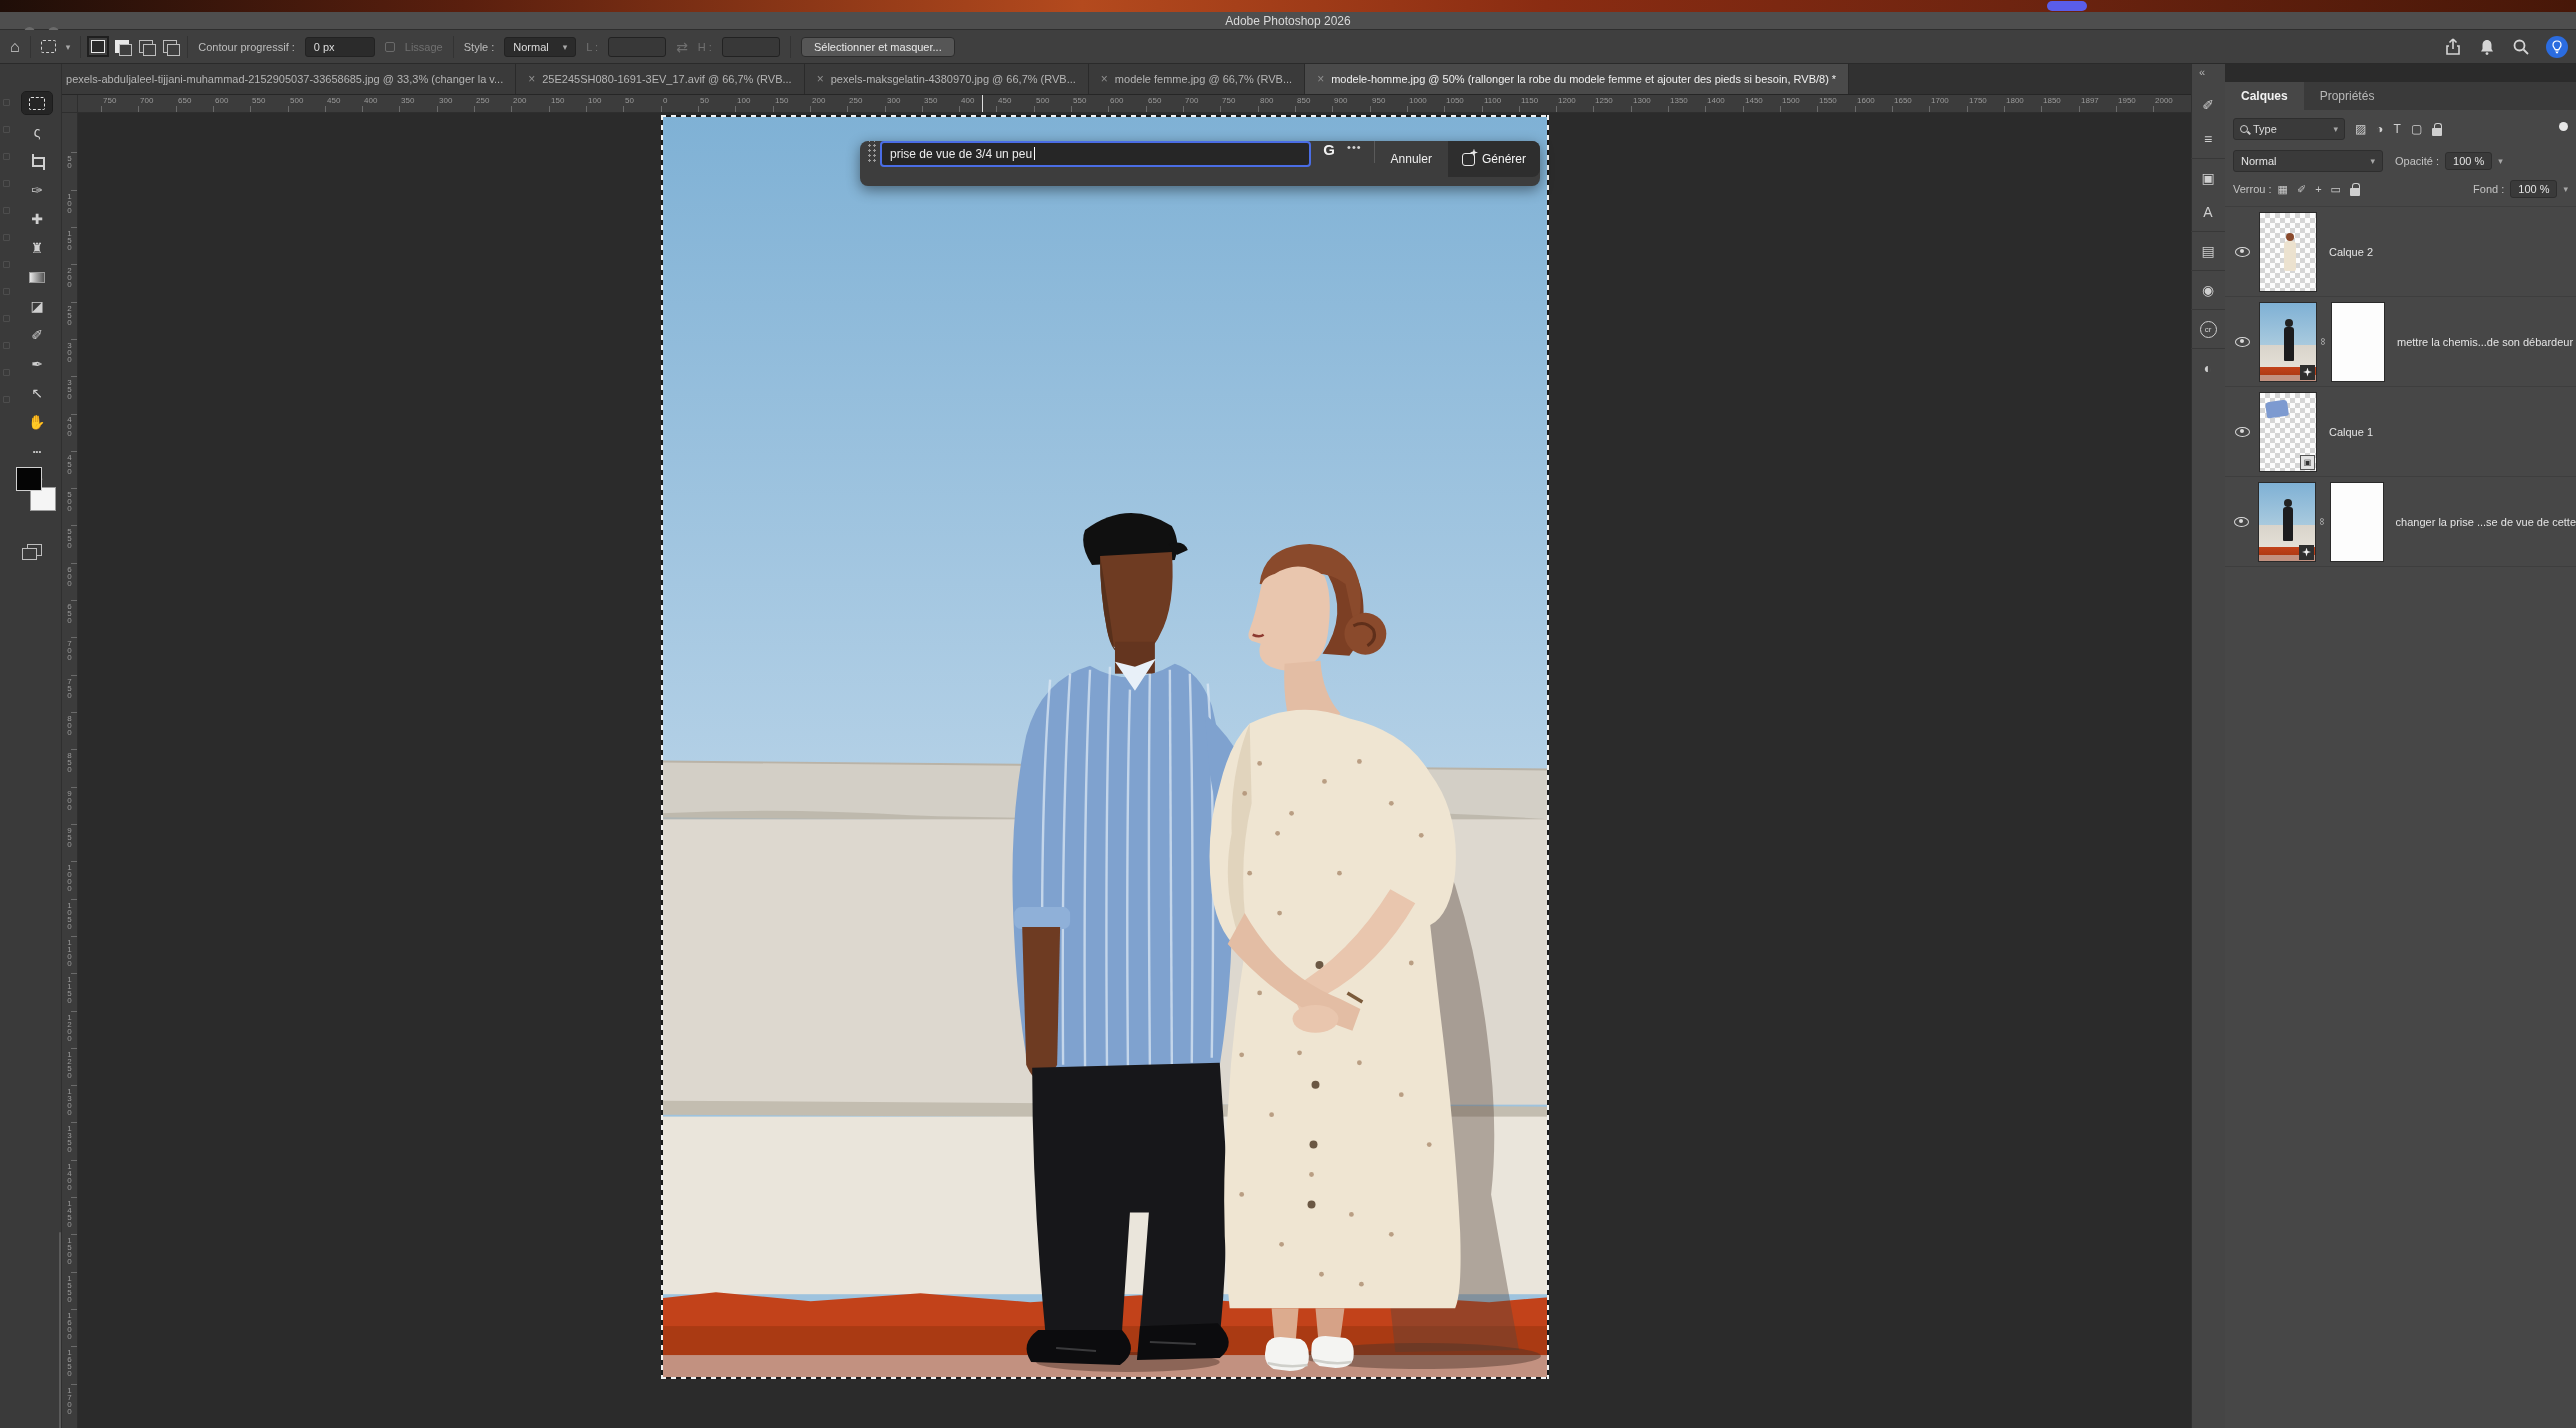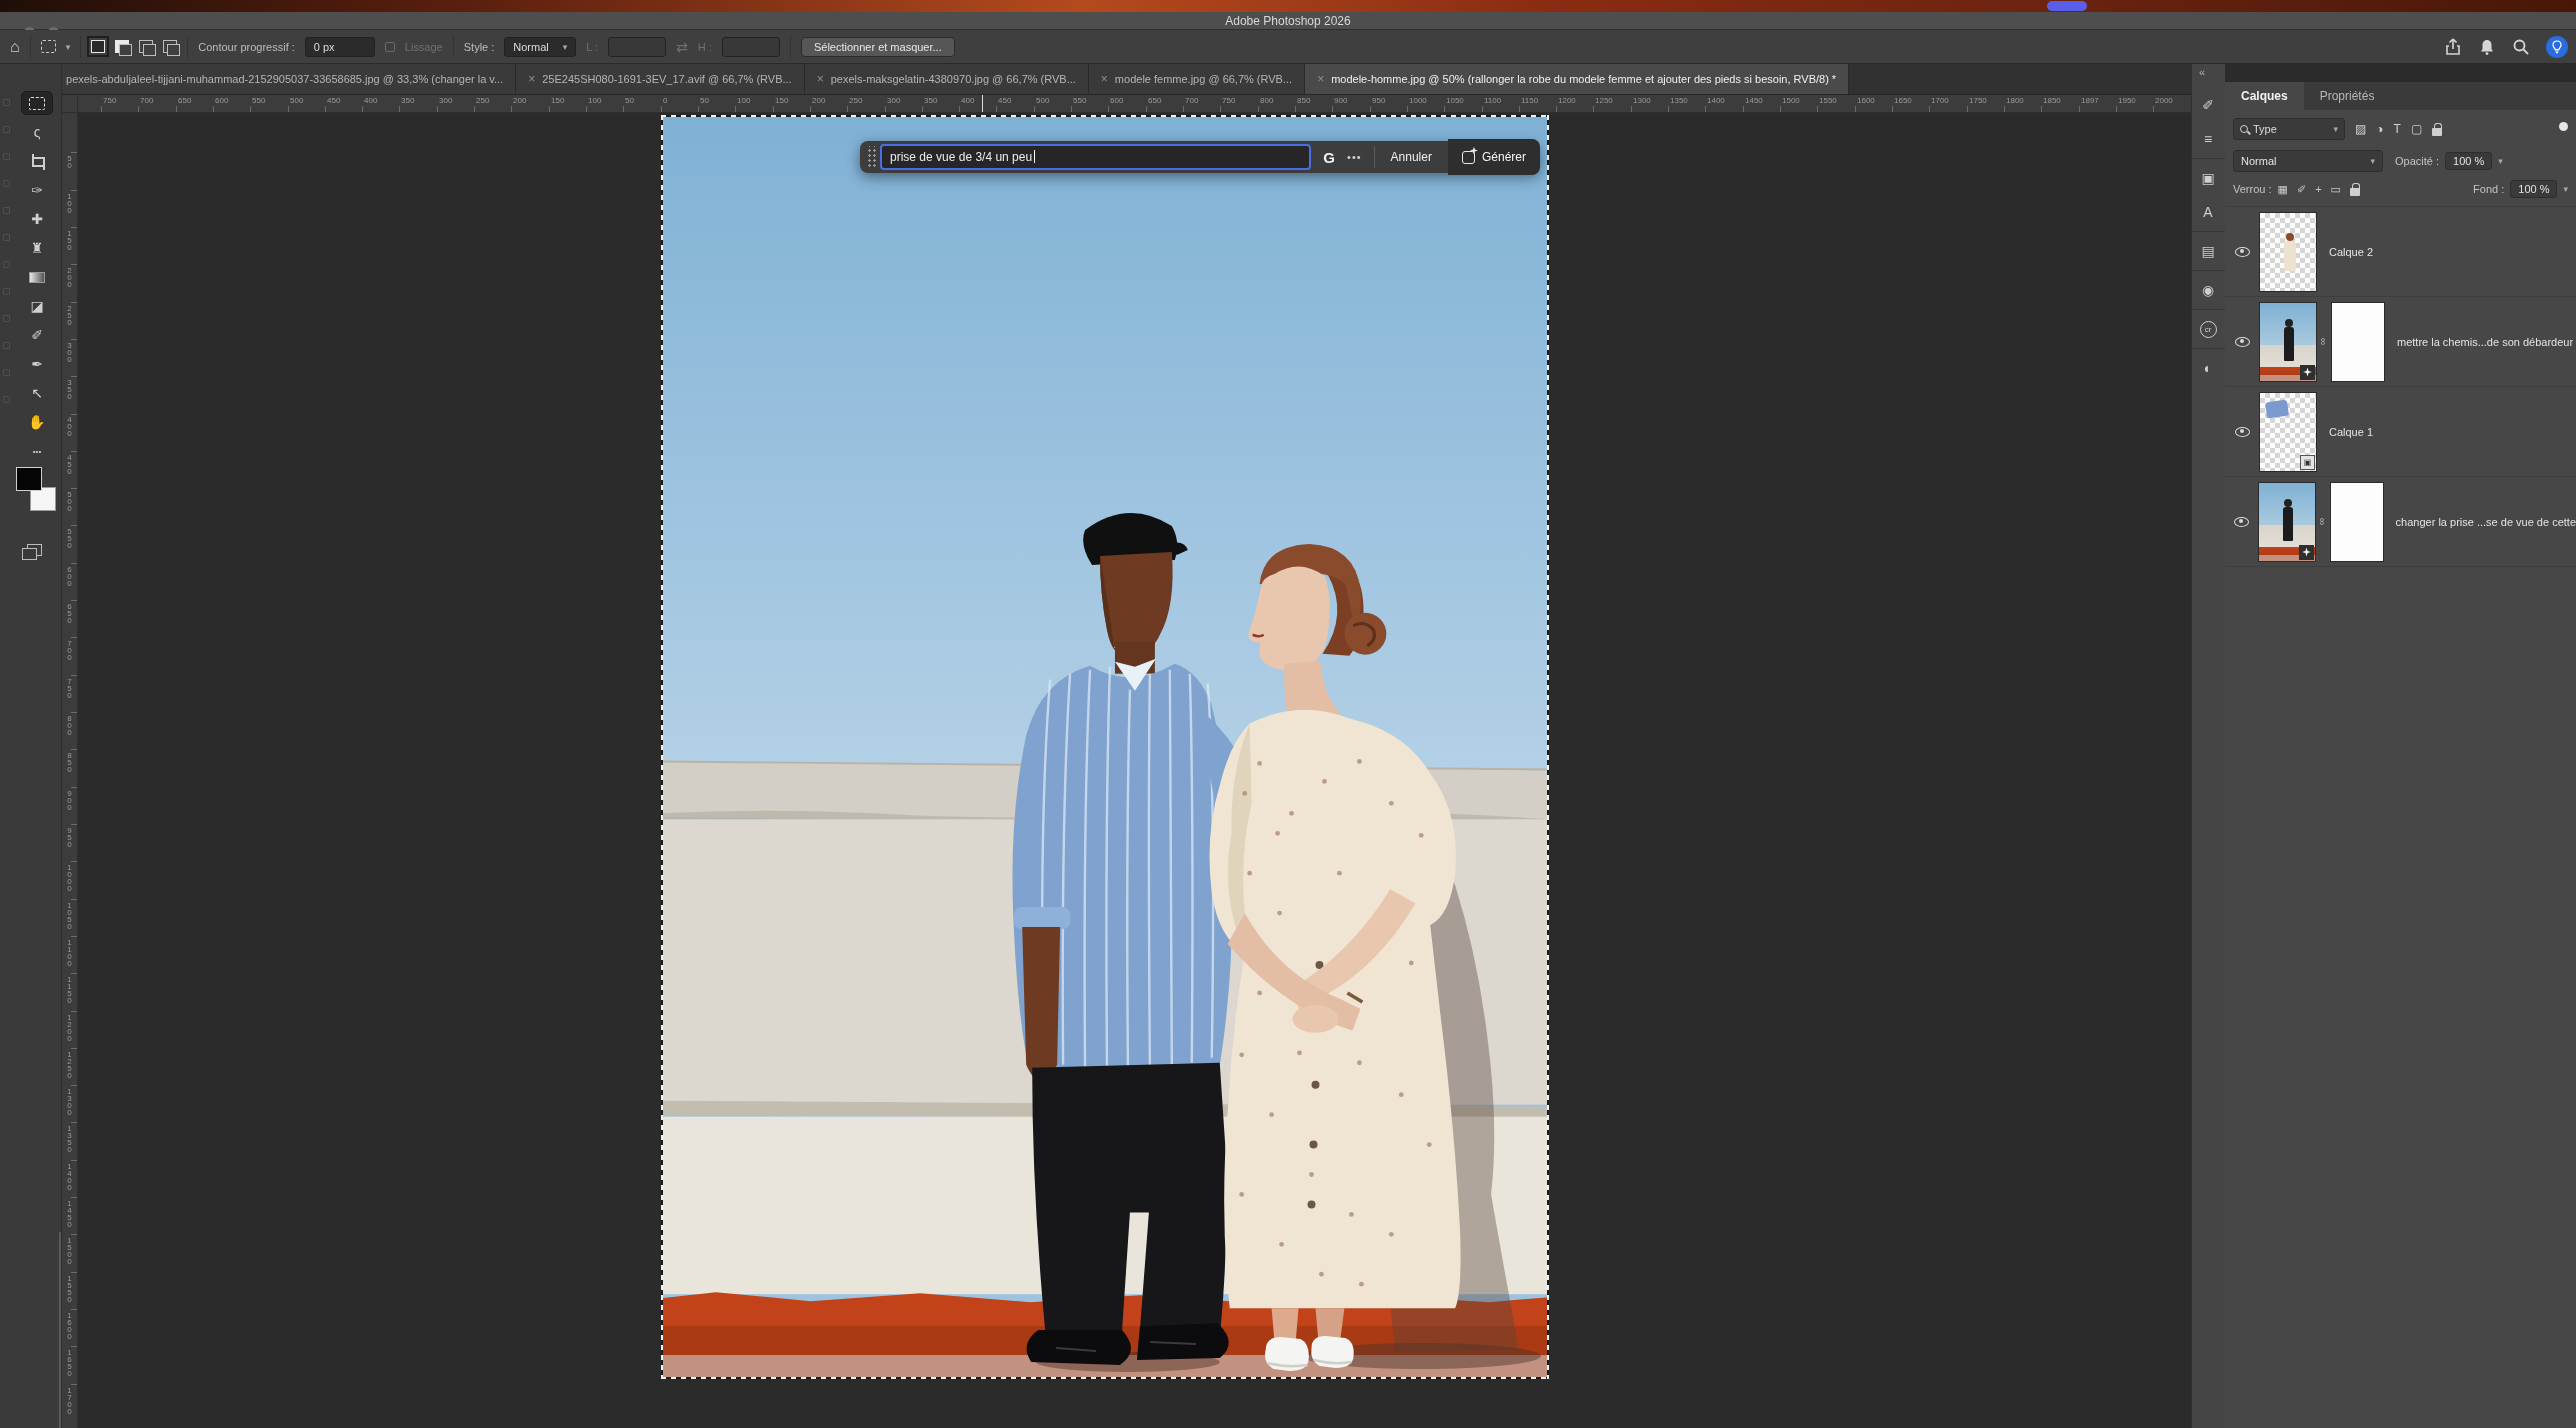--- a/index.html
+++ b/index.html
@@ -79,22 +79,22 @@
   #h-cursor-marker { position:absolute; left:904px; top:0; width:1px; height:18px; background:#dedede; }
 
   
   #viewport { left:78px; top:113px; width:2113px; height:1316px; background:#2b2b2b; overflow:hidden; }
   #canvas { left:583px; top:2px; width:888px; height:1264px; background:#9ec3de; }
   #canvas svg { display:block; }
   .ants { position:absolute; background:repeating-linear-gradient(90deg,#f2f2f2 0 5px,#1c1c1c 5px 10px); }
   .ants.v { background:repeating-linear-gradient(180deg,#f2f2f2 0 5px,#1c1c1c 5px 10px); }
 
   
-  #prompt-bar { left:860px; top:141px; width:680px; height:32px; background:#3d3d3d; border-radius:8px;
-    box-shadow:0 4px 14px rgba(0,0,0,.45); display:flex; align-items:center; padding:0 0 0 6px; z-index:30; }
+  #prompt-bar { left:860px; top:141px; width:680px; height:45px; background:#3d3d3d; border-radius:8px;
+    box-shadow:0 4px 14px rgba(0,0,0,.45); display:flex; padding:0 0 0 6px; z-index:30; }
   #prompt-drag { width:10px; height:22px; margin-right:4px;
     background-image:radial-gradient(#9a9a9a 1px, transparent 1.2px); background-size:5px 5px; background-position:1px 2px; }
   #prompt-input { flex:1; height:26px; background:#262626; border:2px solid #4a6de5; border-radius:4px;
     color:#ececec; font-size:12px; line-height:22px; padding:0 8px; white-space:nowrap; overflow:hidden; }
   .caret { display:inline-block; width:1px; height:13px; background:#fff; vertical-align:-2px; margin-left:2px; }
   #prompt-model { color:#f2f2f2; font-size:15px; font-weight:bold; padding:0 12px; }
   #prompt-more { color:#d5d5d5; font-size:11px; letter-spacing:1px; padding-right:12px; }
   #prompt-div { width:1px; height:22px; background:#5a5a5a; }
   #prompt-cancel { color:#efefef; font-size:12px; padding:0 16px; height:36px; line-height:36px; }
   #prompt-generate { background:#2e2e2e; border-radius:0 8px 8px 0; height:36px; display:flex; align-items:center;

